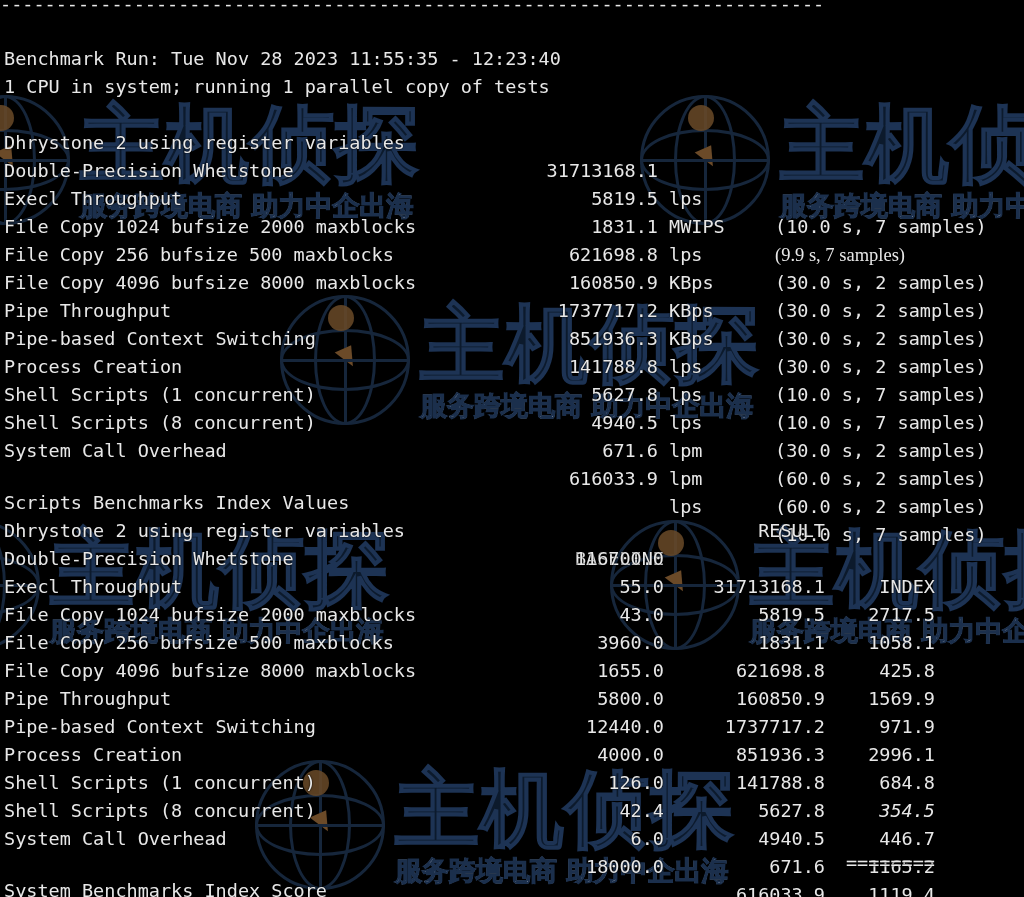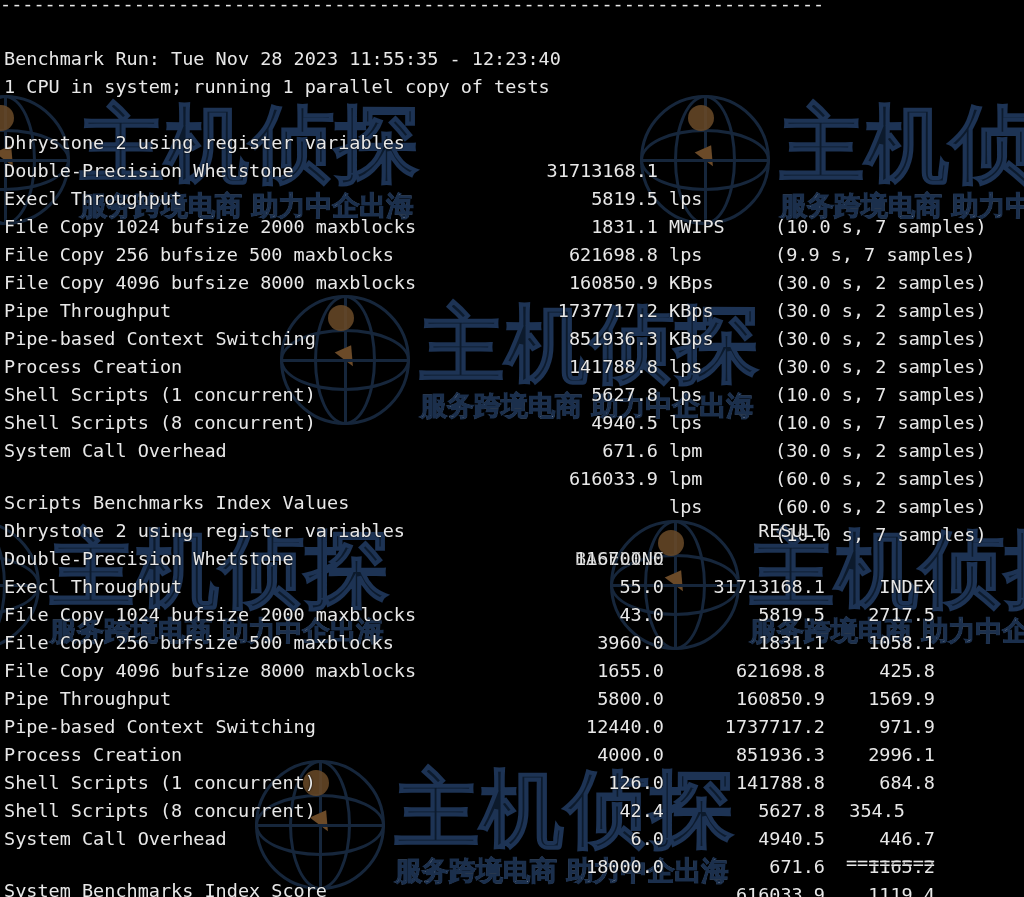--- a/index.html
+++ b/index.html
@@ -249,21 +249,21 @@
     <div class="line" style="top:101px;">
       <span class="lbl">Dhrystone 2 using register variables</span>
       <span class="num" style="left:420px;width:238px;">31713168.1</span>
       <span class="txt" style="left:669px;">lps</span>
       <span class="txt" style="left:775px;">(10.0 s, 7 samples)</span>
     </div>
     <div class="line" style="top:129px;">
       <span class="lbl">Double-Precision Whetstone</span>
       <span class="num" style="left:420px;width:238px;">5819.5</span>
       <span class="txt" style="left:669px;">MWIPS</span>
-      <span class="txt" style="left:775px;">(9.9 s, 7 samples)</span>
+      <span class="txt" style="left:775px;font-family:Liberation Serif, serif;">(9.9 s, 7 samples)</span>
     </div>
     <div class="line" style="top:157px;">
       <span class="lbl">Execl Throughput</span>
       <span class="num" style="left:420px;width:238px;">1831.1</span>
       <span class="txt" style="left:669px;">lps</span>
       <span class="txt" style="left:775px;">(30.0 s, 2 samples)</span>
     </div>
     <div class="line" style="top:185px;">
       <span class="lbl">File Copy 1024 bufsize 2000 maxblocks</span>
       <span class="num" style="left:420px;width:238px;">621698.8</span>
@@ -365,21 +365,21 @@
     <div class="line" style="top:657px;">
       <span class="lbl">Pipe Throughput</span>
       <span class="num" style="left:430px;width:234px;">12440.0</span>
       <span class="num" style="left:672px;width:153px;">851936.3</span>
       <span class="num" style="left:836px;width:99px;text-align:right;">684.8</span>
     </div>
     <div class="line" style="top:685px;">
       <span class="lbl">Pipe-based Context Switching</span>
       <span class="num" style="left:430px;width:234px;">4000.0</span>
       <span class="num" style="left:672px;width:153px;">141788.8</span>
-      <span class="num" style="left:806px;width:99px;">354.5</span>
+      <span class="num" style="left:836px;width:99px;font-style:italic;">354.5</span>
     </div>
     <div class="line" style="top:713px;">
       <span class="lbl">Process Creation</span>
       <span class="num" style="left:430px;width:234px;">126.0</span>
       <span class="num" style="left:672px;width:153px;">5627.8</span>
       <span class="num" style="left:836px;width:99px;">446.7</span>
     </div>
     <div class="line" style="top:741px;">
       <span class="lbl">Shell Scripts (1 concurrent)</span>
       <span class="num" style="left:430px;width:234px;">42.4</span>

